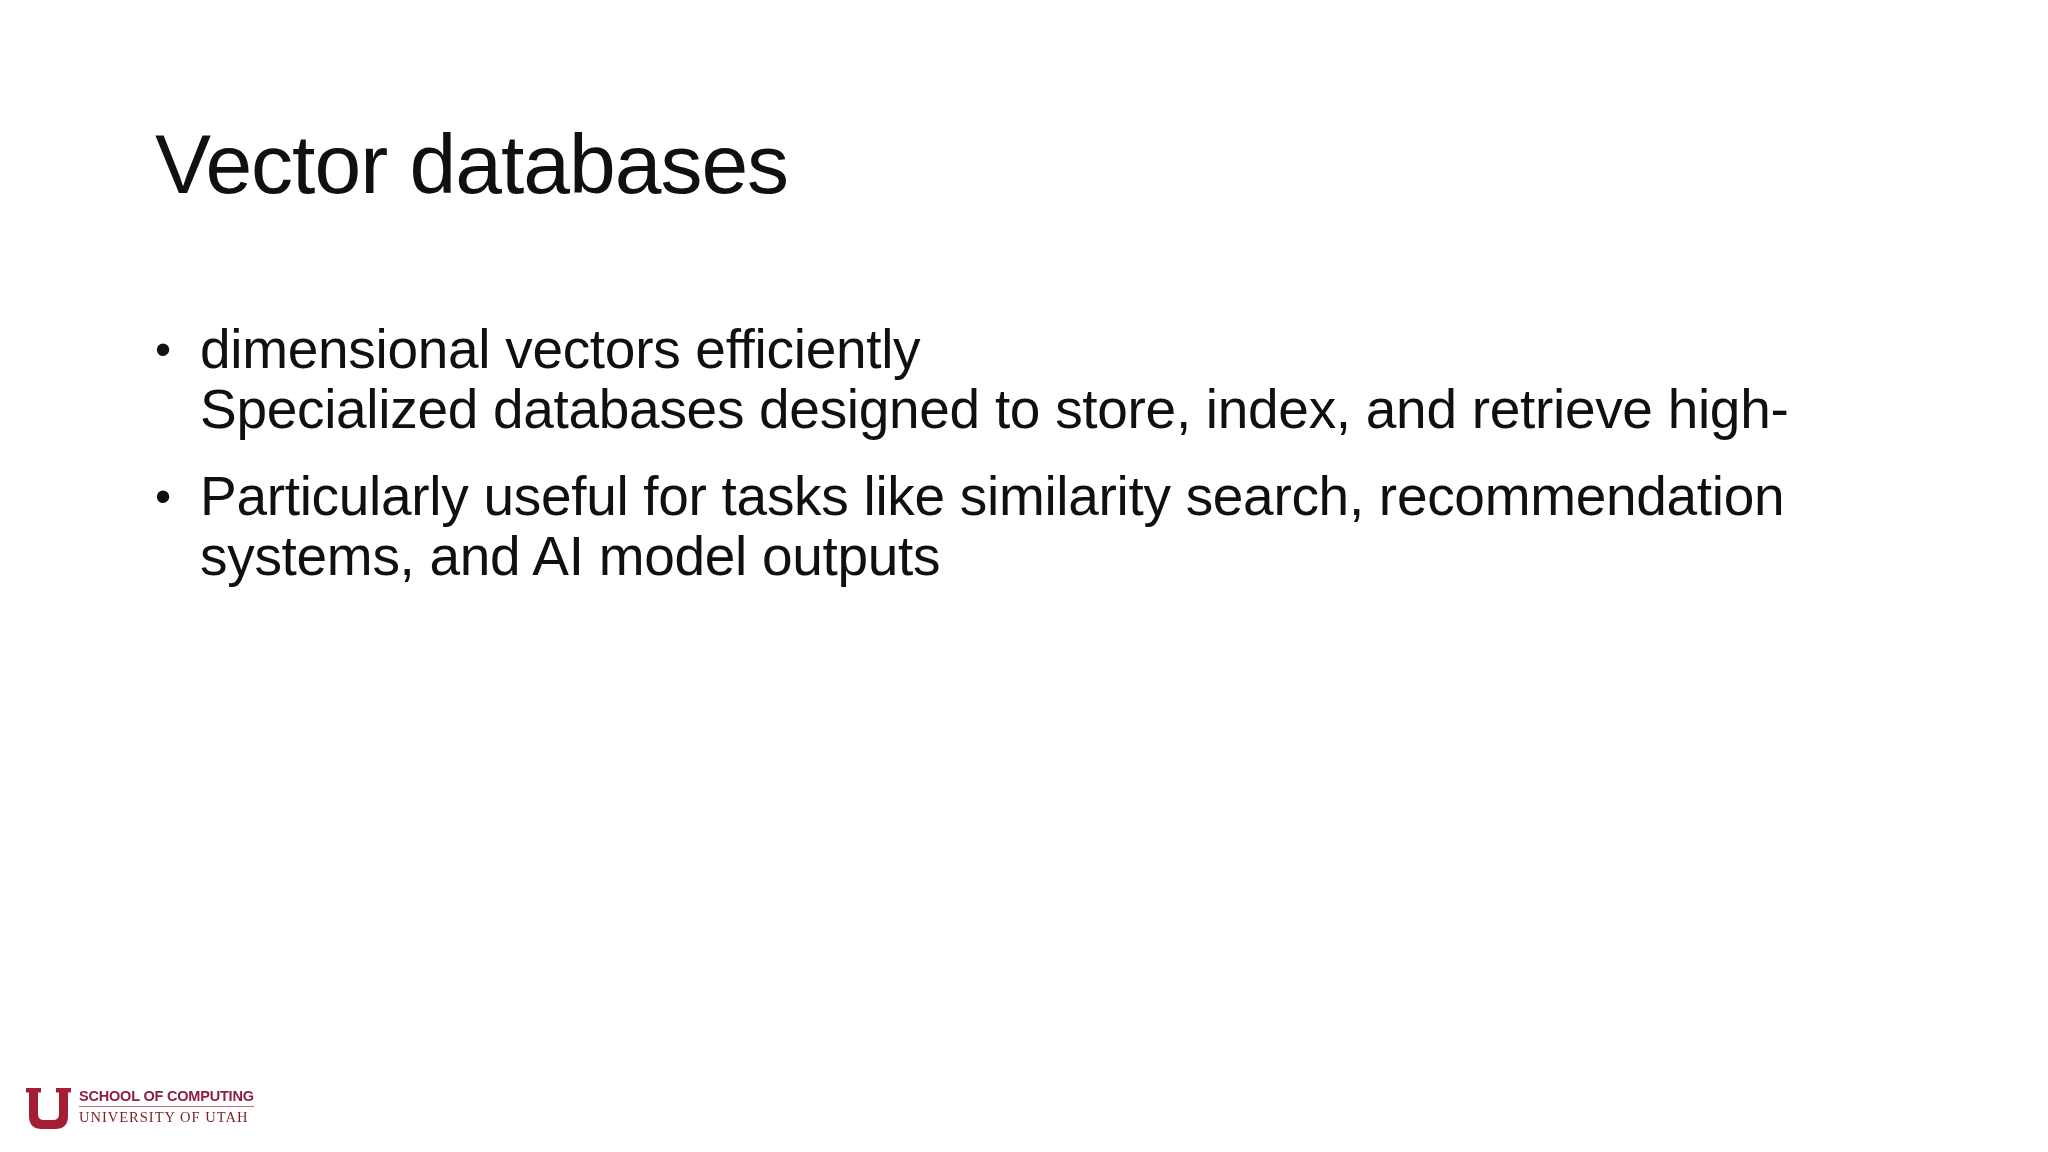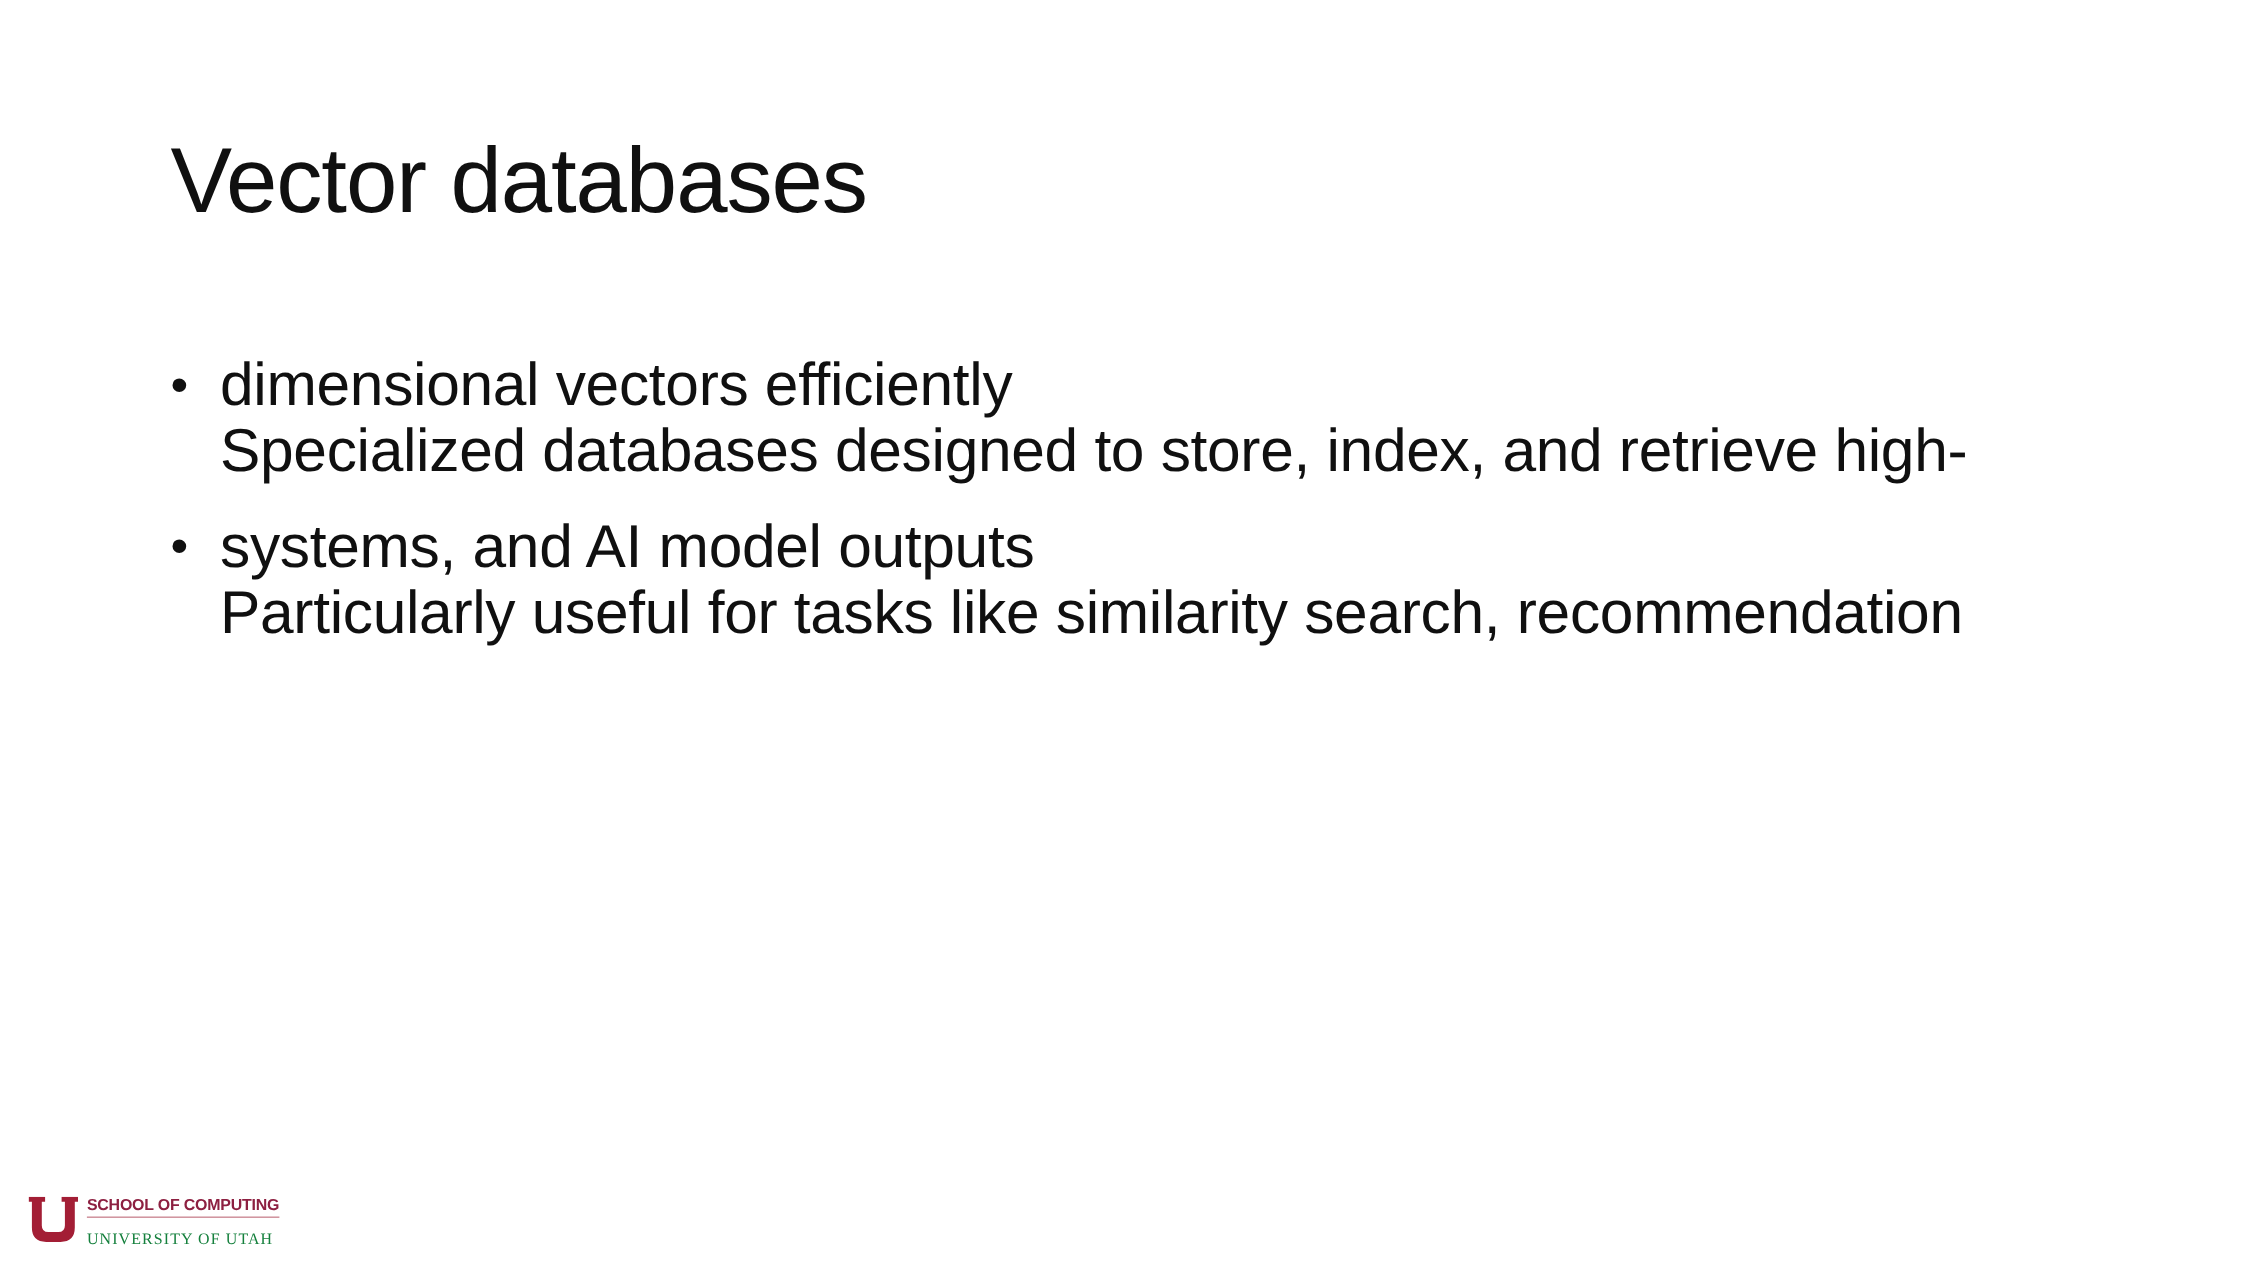--- a/index.html
+++ b/index.html
@@ -81,22 +81,22 @@
     letter-spacing: -0.2px;
     color: #8d2041;
     padding-bottom: 2px;
     border-bottom: 1.5px solid #be6a78;
     white-space: nowrap;
   }
   .logo-institution {
     font-family: "Liberation Serif", "DejaVu Serif", serif;
     font-size: 14.5px;
     letter-spacing: 1px;
-    color: #15803d;
-    margin-top: 12px;
+    color: #7f1d1d;
+    margin-top: 2px;
     white-space: nowrap;
   }
 </style>
 </head>
 <body>
 
 <div class="slide">
 
   <h1 class="slide-title">Vector databases</h1>
 
@@ -104,22 +104,22 @@
     <li class="bullet-item">
       <span class="bullet-marker">•</span>
       <span class="bullet-text">
         <span class="bullet-line">dimensional vectors efficiently</span>
         <span class="bullet-line">Specialized databases designed to store, index, and retrieve high-</span>
       </span>
     </li>
     <li class="bullet-item">
       <span class="bullet-marker">•</span>
       <span class="bullet-text">
+        <span class="bullet-line">Particularly useful for tasks like similarity search, recommendation</span>
         <span class="bullet-line">systems, and AI model outputs</span>
-        <span class="bullet-line">Particularly useful for tasks like similarity search, recommendation</span>
       </span>
     </li>
   </ul>
 
   <div class="footer-logo">
     <svg class="block-u" viewBox="0 0 90 82" xmlns="http://www.w3.org/2000/svg" aria-hidden="true">
       <path fill="#a31e35" d="M0,0 H30 V9 H24 V52 Q24,64 36,64 H54 Q66,64 66,52 V9 H60 V0 H90 V9 H84 V56 Q84,82 58,82 H32 Q6,82 6,56 V9 H0 Z"></path>
     </svg>
     <div class="logo-text">
       <div class="logo-org">SCHOOL OF COMPUTING</div>

